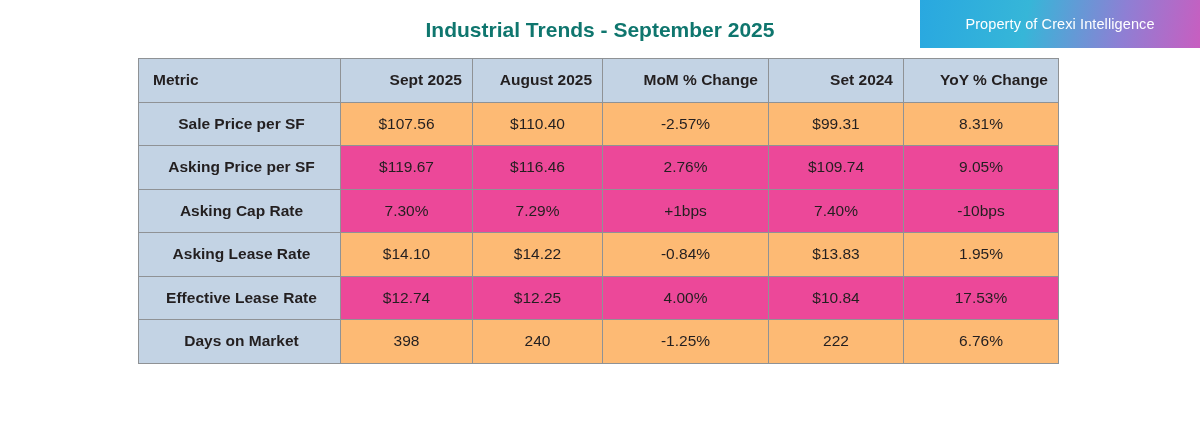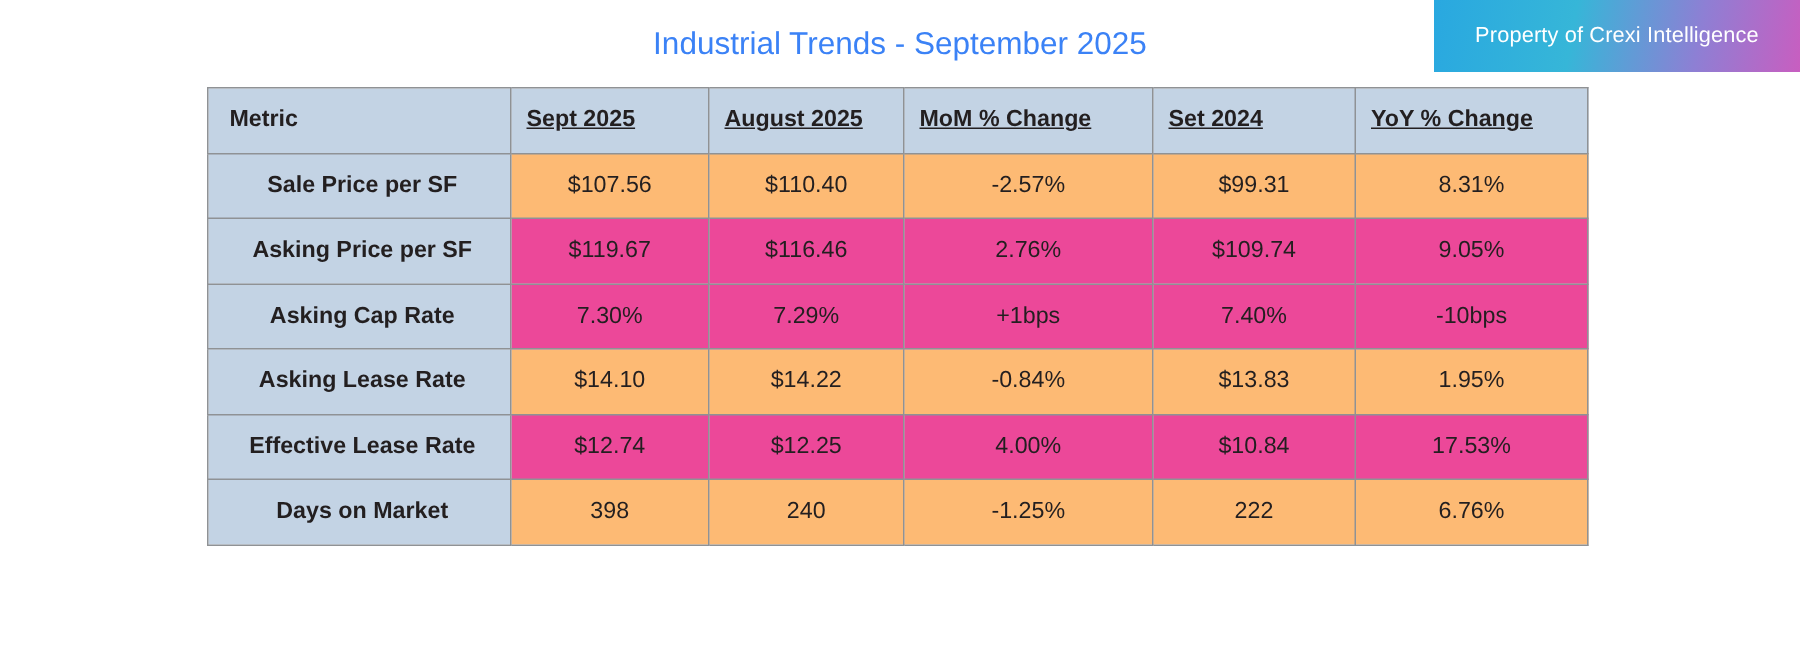--- a/index.html
+++ b/index.html
@@ -14,21 +14,21 @@
     font-family: "Liberation Sans", sans-serif;
     position: relative;
     overflow: hidden;
   }
 
   
   .watermark {
     position: absolute;
     top: 0;
     right: 0;
-    width: 244px;
+    width: 280px;
     height: 48px;
     background: linear-gradient(100deg, #29a8e0 0%, #36b6d8 38%, #8e7fd4 72%, #c85ec0 100%);
     display: flex;
     align-items: center;
     justify-content: center;
   }
   .watermark-text {
     color: #ffffff;
     font-size: 14.5px;
     letter-spacing: 0.1px;
@@ -36,22 +36,22 @@
   }
 
   
   .title {
     position: absolute;
     top: 18px;
     left: 0;
     width: 1200px;
     text-align: center;
     font-size: 21px;
-    color: #3b82f6;
-    font-weight: 400;
+    color: #0f766e;
+    font-weight: 700;
   }
 
   
   .table-wrap {
     position: absolute;
     left: 138px;
     top: 58px;
     width: 920px;
   }
   table {
@@ -77,22 +77,21 @@
   thead th {
     background: #c3d3e4;
     font-weight: bold;
     font-size: 15.5px;
   }
   thead th.metric-head {
     text-align: left;
     padding-left: 14px;
   }
   thead th.val-head {
-    text-align: left;
-    text-decoration: underline;
+    text-align: right;
   }
   tbody td.rowhead {
     background: #c3d3e4;
     font-weight: bold;
     text-align: center;
     padding-left: 14px;
   }
   tbody td.val {
     background: #ec4899;
     text-align: center;

